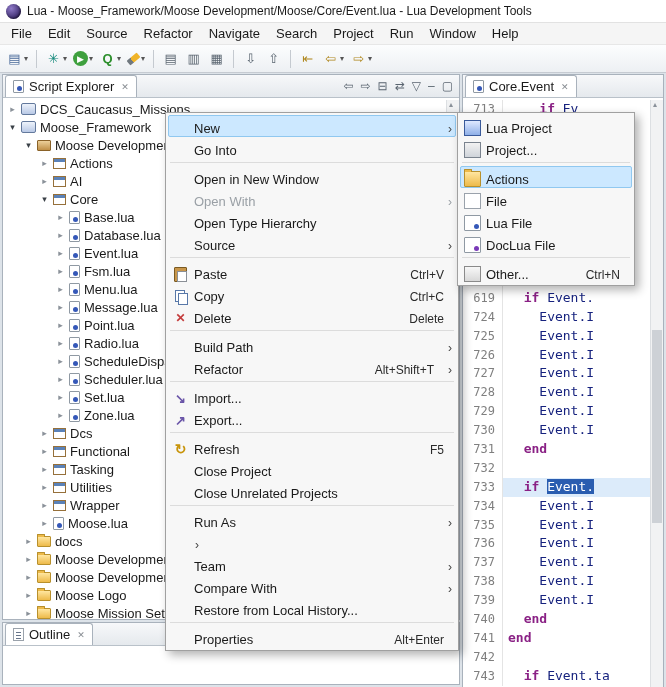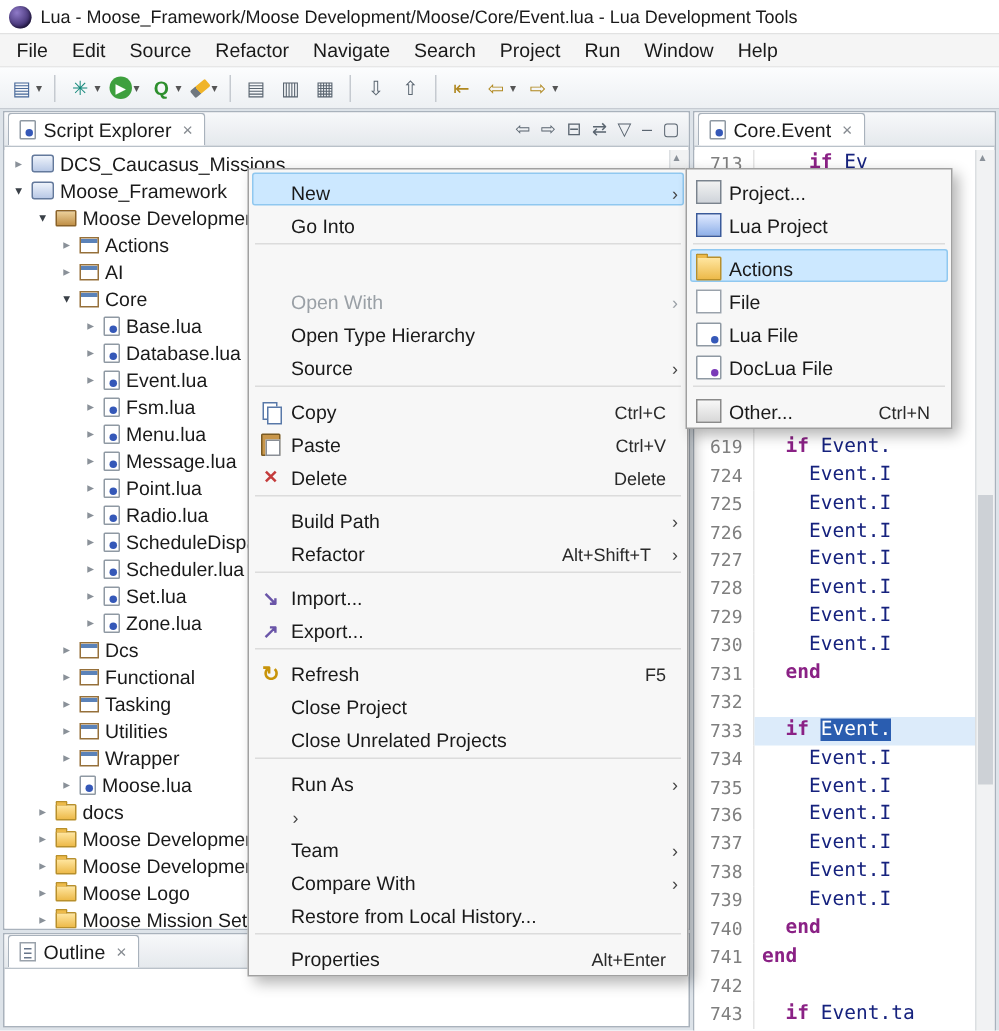--- a/index.html
+++ b/index.html
@@ -507,47 +507,48 @@
       <span class="mi-lbl">New</span>
       <span class="mi-arr">›</span>
     </div>
     <div class="mi">
       <span class="mi-ic"></span>
       <span class="mi-lbl">Go Into</span>
     </div>
     <div class="msep"></div>
     <div class="mi">
       <span class="mi-ic"></span>
+      <span class="mi-lbl">Open in New Window</span>
     </div>
     <div class="mi dis">
       <span class="mi-ic"></span>
       <span class="mi-lbl">Open With</span>
       <span class="mi-arr">›</span>
     </div>
     <div class="mi">
       <span class="mi-ic"></span>
       <span class="mi-lbl">Open Type Hierarchy</span>
     </div>
     <div class="mi">
       <span class="mi-ic"></span>
       <span class="mi-lbl">Source</span>
       <span class="mi-arr">›</span>
     </div>
     <div class="msep"></div>
+    <div class="mi">
+      <span class="mi-ic mic-paste"></span>
+      <span class="mi-lbl">Paste</span>
+      <span class="mi-sc">Ctrl+V</span>
+    </div>
     <div class="mi">
       <span class="mi-ic mic-copy"></span>
       <span class="mi-lbl">Copy</span>
       <span class="mi-sc">Ctrl+C</span>
     </div>
     <div class="mi">
-      <span class="mi-ic mic-paste"></span>
-      <span class="mi-lbl">Paste</span>
-      <span class="mi-sc">Ctrl+V</span>
-    </div>
-    <div class="mi">
       <span class="mi-ic mic-delete"></span>
       <span class="mi-lbl">Delete</span>
       <span class="mi-sc">Delete</span>
     </div>
     <div class="msep"></div>
     <div class="mi">
       <span class="mi-ic"></span>
       <span class="mi-lbl">Build Path</span>
       <span class="mi-arr">›</span>
     </div>
@@ -607,26 +608,26 @@
     <div class="msep"></div>
     <div class="mi">
       <span class="mi-ic"></span>
       <span class="mi-lbl">Properties</span>
       <span class="mi-sc">Alt+Enter</span>
     </div>
   </div>
 
 <div class="smenu" id="smenu-items">
     <div class="mi">
+      <span class="mi-ic sic-lua-project"></span>
+      <span class="mi-lbl">Lua Project</span>
+    </div>
+    <div class="mi">
       <span class="mi-ic sic-project"></span>
       <span class="mi-lbl">Project...</span>
-    </div>
-    <div class="mi">
-      <span class="mi-ic sic-lua-project"></span>
-      <span class="mi-lbl">Lua Project</span>
     </div>
     <div class="msep"></div>
     <div class="mi hl">
       <span class="mi-ic sic-folder"></span>
       <span class="mi-lbl">Actions</span>
     </div>
     <div class="mi">
       <span class="mi-ic sic-file"></span>
       <span class="mi-lbl">File</span>
     </div>

